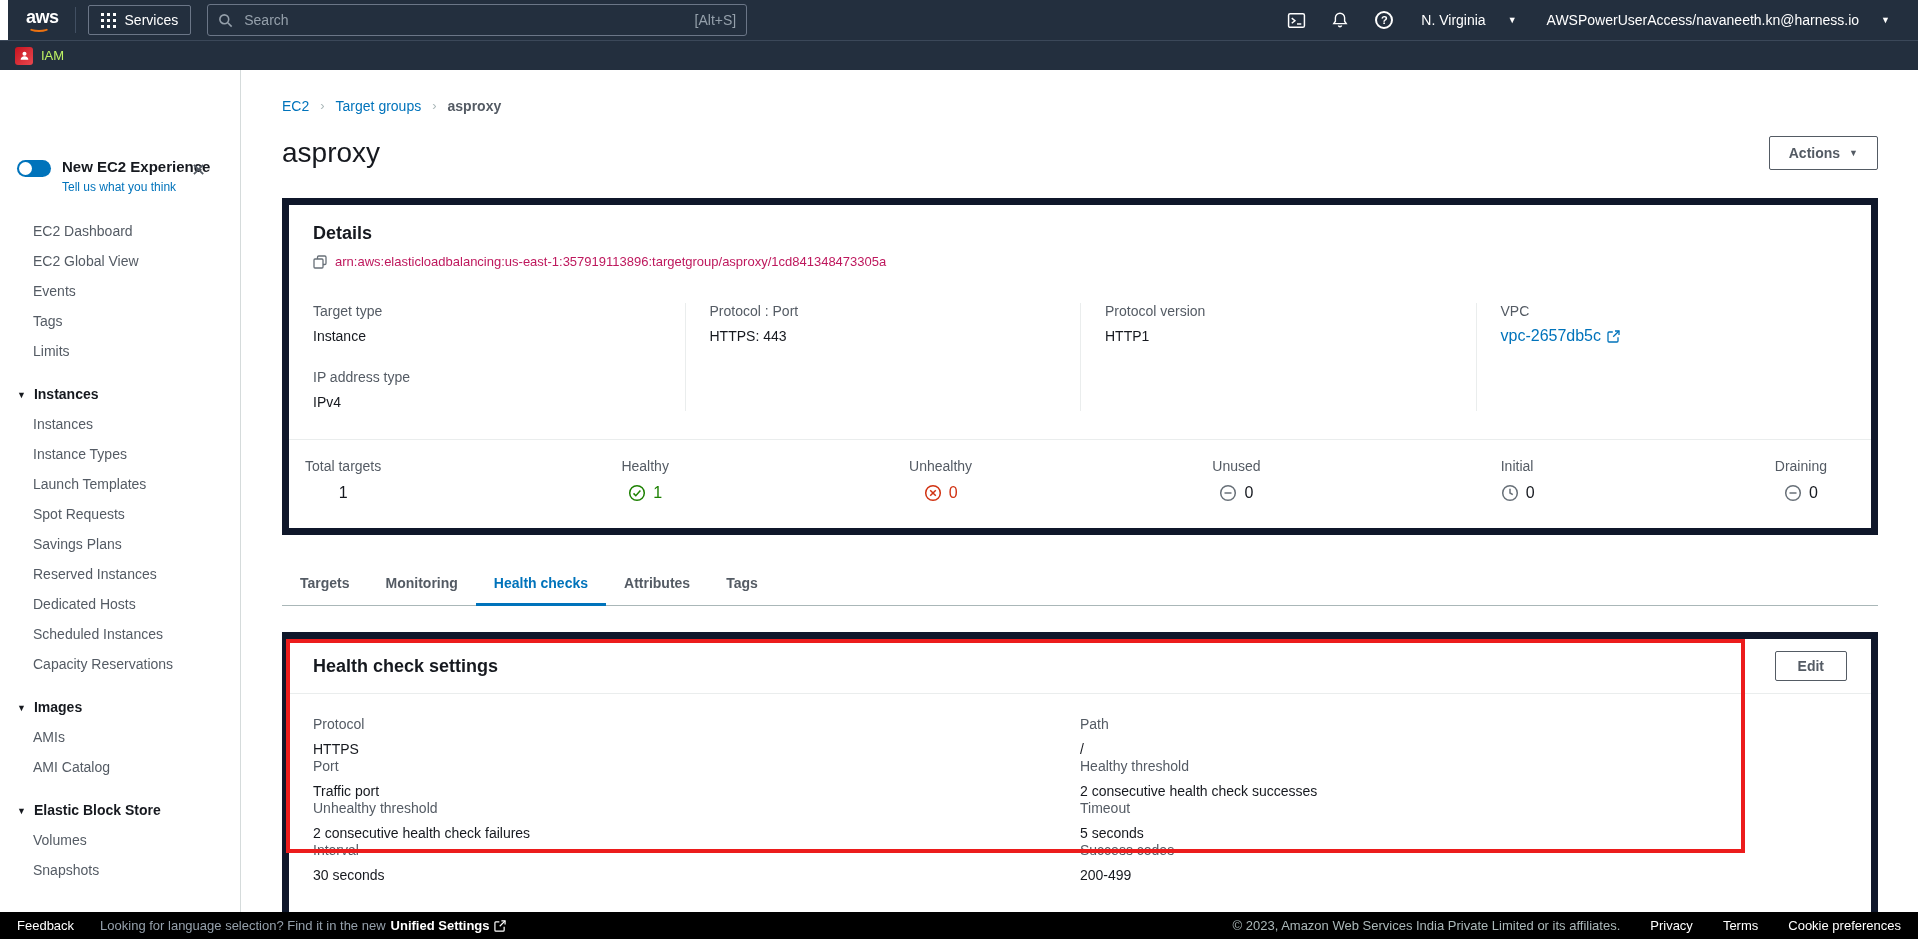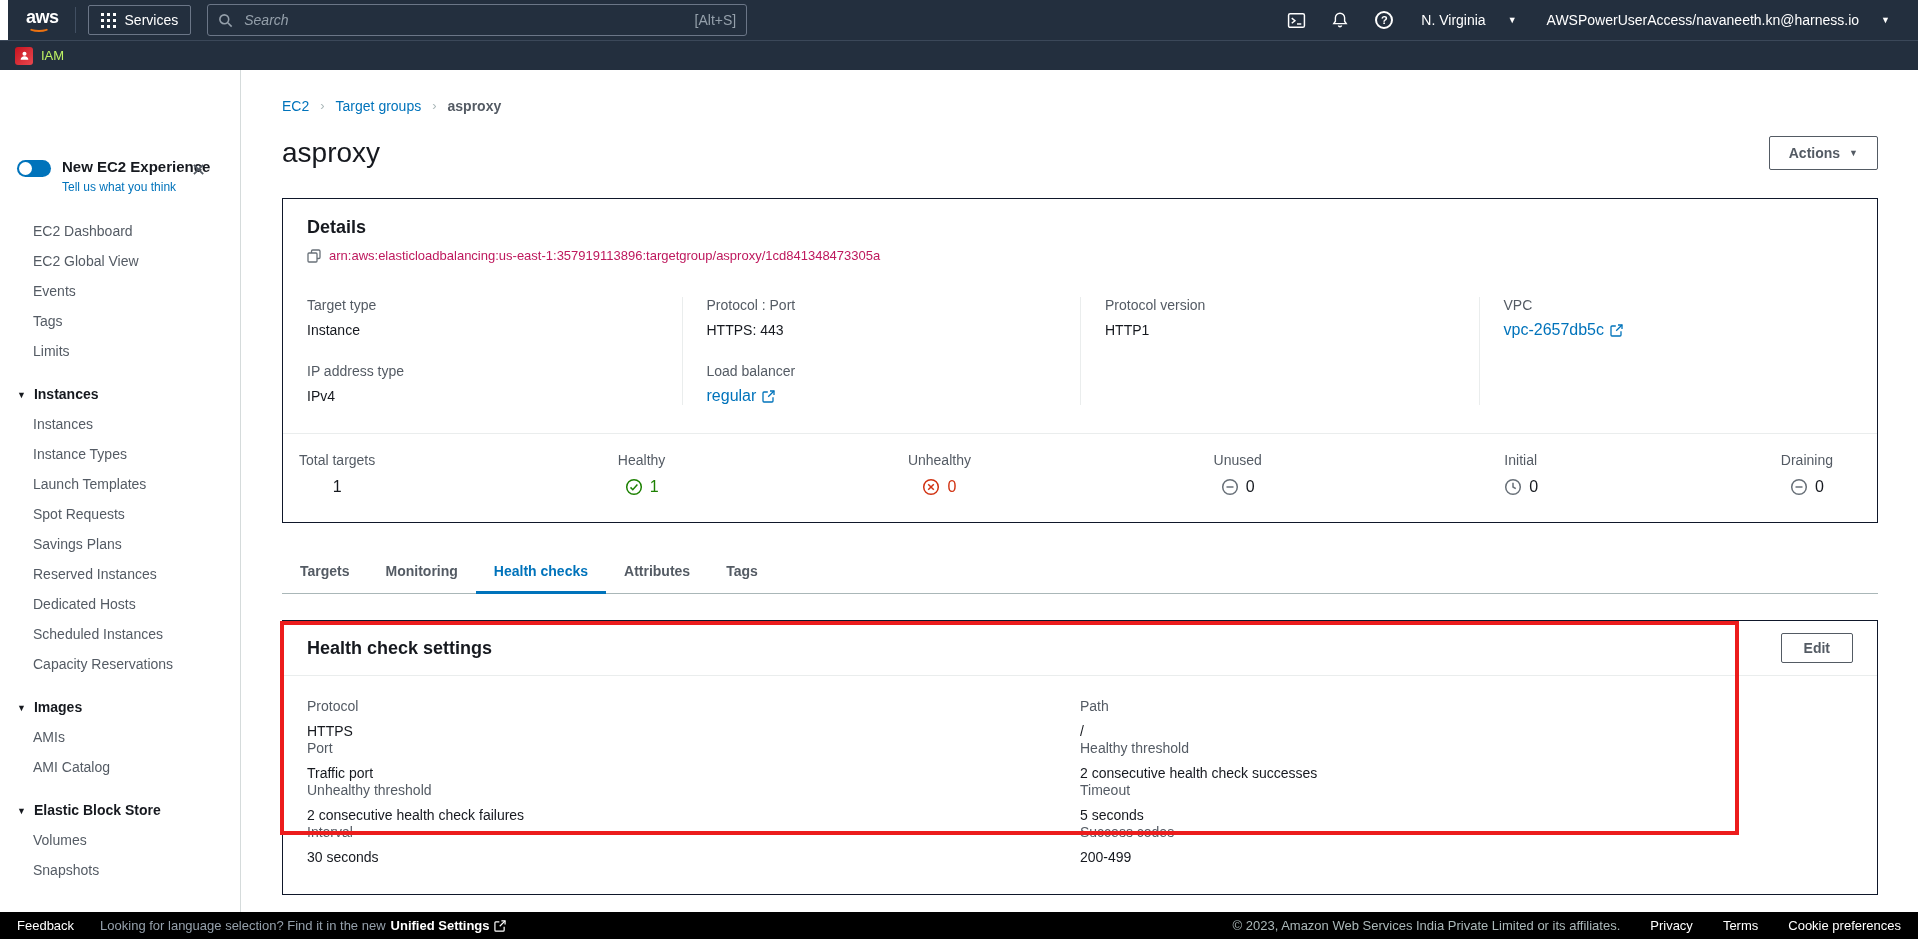--- a/index.html
+++ b/index.html
@@ -16,21 +16,21 @@
     display:flex; align-items:center; padding:0 14px; z-index:30; }
   .logo { color:#fff; font-weight:700; font-size:18px; letter-spacing:-0.5px;
     position:relative; padding:0 12px 5px 4px; cursor:pointer; }
   .logo .smile { position:absolute; left:6px; bottom:1px; width:22px; height:9px;
     border:2px solid transparent; border-bottom:2px solid #ec7211; border-radius:50%; }
   .nav-divider { width:1px; height:26px; background:#414f62; margin:0 12px 0 4px; }
   .services-btn { display:flex; align-items:center; gap:9px; color:#fff; font-size:14px;
     background:none; border:1px solid #6b7687; border-radius:2px; padding:6px 12px; }
   .searchbox { display:flex; align-items:center; gap:9px; margin-left:16px; width:540px; height:32px;
     border:1px solid #6b7687; border-radius:3px; padding:0 10px; }
-  .searchbox input { flex:1; background:transparent; border:none; outline:none; color:#eee; font-size:14px;font-style:italic; }
+  .searchbox input { flex:1; background:transparent; border:none; outline:none; color:#eee; font-size:14px; }
   .searchbox input::placeholder { color:#95a0ab; }
   .shortcut { color:#95a0ab; font-size:14px; }
   .top-right { margin-left:auto; display:flex; align-items:center; gap:2px; }
   .icon-btn { width:42px; height:32px; display:flex; align-items:center; justify-content:center;
     background:none; border:none; color:#fff; }
   .help-circle { width:18px; height:18px; border:2px solid #fff; border-radius:50%; color:#fff;
     font-size:11px; font-weight:700; display:flex; align-items:center; justify-content:center; }
   .region-btn, .account-btn { background:none; border:none; color:#fff; font-size:14px;
     display:flex; align-items:center; gap:22px; padding:0 14px; }
   .caret { font-size:9px; color:#fff; }
@@ -69,21 +69,21 @@
   .breadcrumb a { color:#0073bb; text-decoration:none; cursor:pointer; }
   .crumb-sep { color:#aab7b8; font-size:13px; }
   .crumb-current { font-weight:700; color:#545b64; }
   .title-row { display:flex; justify-content:space-between; align-items:center; margin-top:20px; }
   h1.page-title { font-size:28px; font-weight:400; margin:0; color:#16191f; }
   .btn { background:#fff; border:1px solid #545b64; border-radius:2px; color:#545b64; font-weight:700;
     font-size:14px; padding:8px 19px; display:inline-flex; align-items:center; gap:9px; }
   .btn.small { padding:6px 22px; }
   .caret-dark { font-size:9px; color:#545b64; }
 
-  .card { border:1px solid #0f172a; background:#fff; }
+  .card { border:7px solid #0f172a; background:#fff; }
   .details-card { margin-top:28px; }
   .details-card h2 { font-size:18px; font-weight:700; margin:0; padding:18px 24px 6px; }
   .arn-row { display:flex; align-items:center; gap:8px; padding:4px 24px 12px; font-size:13px; color:#be185d; }
   .copy-btn { background:none; border:none; padding:0; display:flex; }
 
   .details-grid { display:grid; grid-template-columns:repeat(4,1fr); padding:22px 0 28px; }
   .dcol { padding:0 24px; display:flex; flex-direction:column; gap:24px; }
   .dcol + .dcol { border-left:1px solid #eaeded; }
   .field-label { font-size:14px; color:#545b64; margin-bottom:8px; display:block; }
   .field-value { font-size:14px; color:#16191f; }
@@ -264,31 +264,20 @@
         <div>
           <span class="field-label">IP address type</span>
           <span class="field-value">IPv4</span>
         </div>
       </div>
       <div class="dcol">
         <div>
           <span class="field-label">Protocol : Port</span>
           <span class="field-value">HTTPS: 443</span>
         </div>
-        <div>
-          <span class="field-label">Load balancer</span>
-          <a class="value-link">
-            <span>regular</span>
-            <svg width="13" height="13" viewBox="0 0 13 13" fill="none" stroke="#0073bb" stroke-width="1.3">
-                <path d="M11 7.2V11a1 1 0 0 1-1 1H2a1 1 0 0 1-1-1V3a1 1 0 0 1 1-1h3.8"></path>
-                <path d="M8 1h4v4"></path>
-                <path d="M12 1L6.2 6.8"></path>
-              </svg>
-          </a>
-        </div>
       </div>
       <div class="dcol">
         <div>
           <span class="field-label">Protocol version</span>
           <span class="field-value">HTTP1</span>
         </div>
       </div>
       <div class="dcol">
         <div>
           <span class="field-label">VPC</span>

